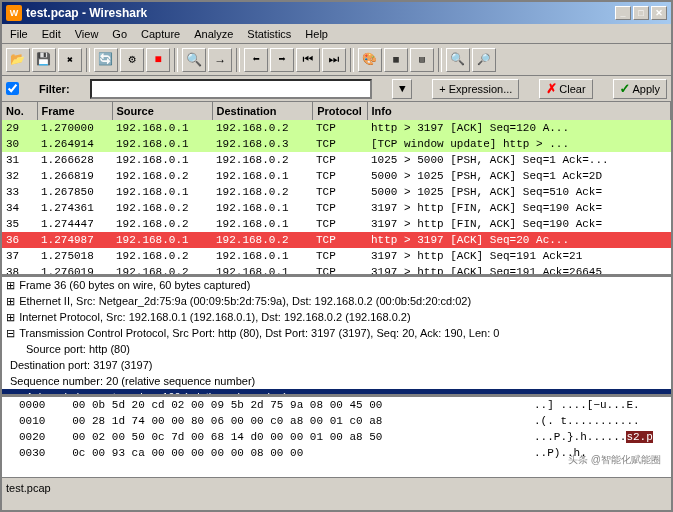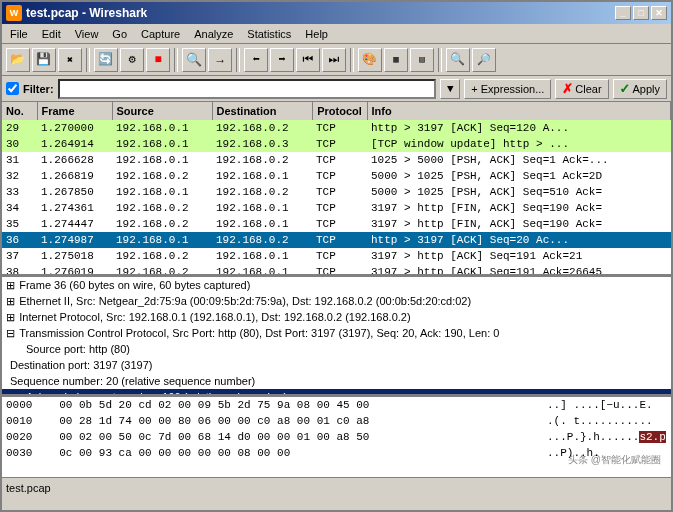--- a/index.html
+++ b/index.html
@@ -76,21 +76,21 @@
       font-size: 12px;
     }
     .tb-separator { width: 4px; height: 24px; border-left: 1px solid #808080; border-right: 1px solid #fff; margin: 0 2px; }
     
     .filter-bar {
       background: #d4d0c8;
       height: 26px;
       display: flex;
       align-items: center;
       padding: 2px 4px;
-      gap: 4px;
+      gap: 20px;
       border-bottom: 1px solid #808080;
     }
     .filter-label {
       font-family: Arial, sans-serif;
       font-size: 11px;
       font-weight: bold;
       display: flex; align-items: center; gap: 2px;
     }
     .filter-checkbox { width: 13px; height: 13px; }
     .filter-input {
@@ -165,21 +165,21 @@
       margin-left: 37px;
     }
     .packet-table tbody td {
       padding: 0 4px;
       white-space: nowrap;
       overflow: hidden;
       border: none;
     }
     .row-white { background: white; color: black; }
     .row-green { background: #ccff99; color: black; }
-    .row-selected { background: #0369a1; color: white; }
+    .row-selected { background: #ef4444; color: white; }
     
     .packet-detail {
       background: white;
       height: 120px;
       overflow: hidden;
       border-bottom: 3px solid #808080;
       font-size: 11px;
       font-family: Arial, sans-serif;
     }
     .detail-row {
@@ -197,21 +197,21 @@
       background: white;
       height: 80px;
       overflow: hidden;
       font-size: 11px;
       font-family: 'Courier New', monospace;
     }
     .hex-row {
       height: 16px;
       display: flex;
       align-items: center;
-      padding: 0 4px;
+      padding: 0 17px;
       white-space: nowrap;
     }
     .hex-addr { color: #000; min-width: 40px; }
     .hex-bytes { flex: 1; color: #000; }
     .hex-ascii { color: #000; min-width: 120px; }
     
     .status-bar {
       background: #d4d0c8;
       height: 20px;
       display: flex;

